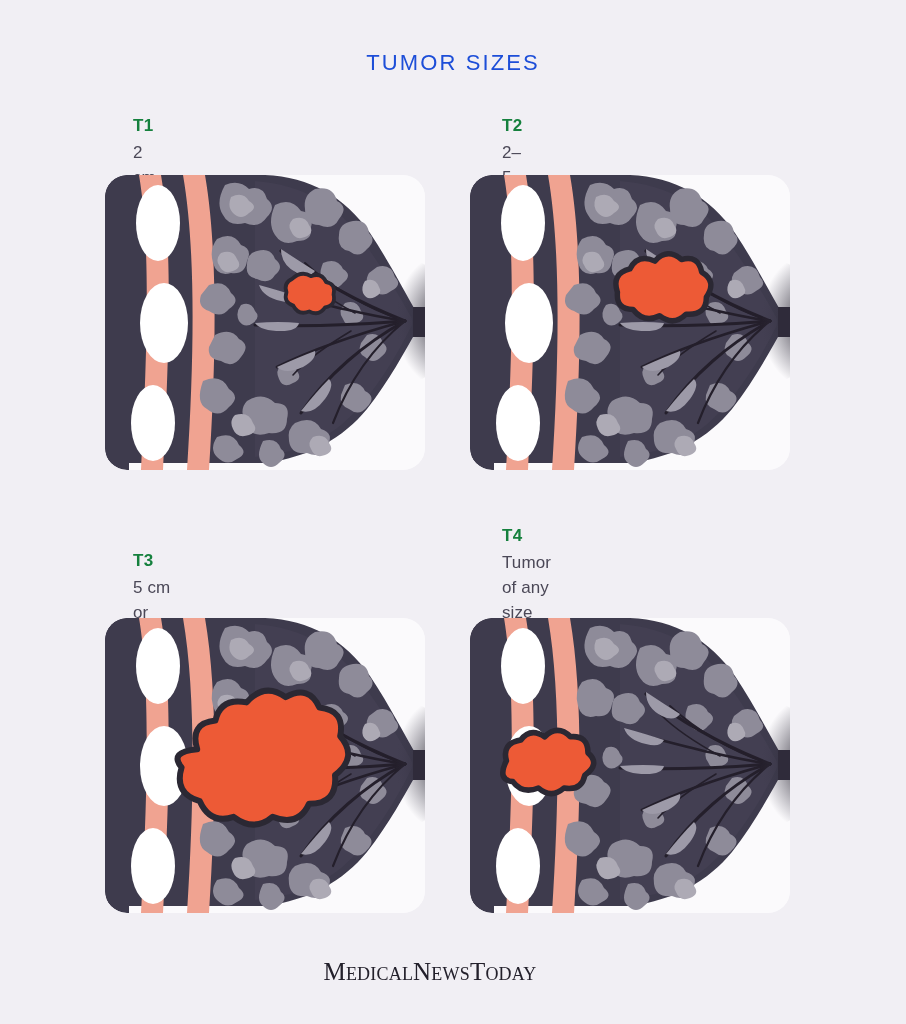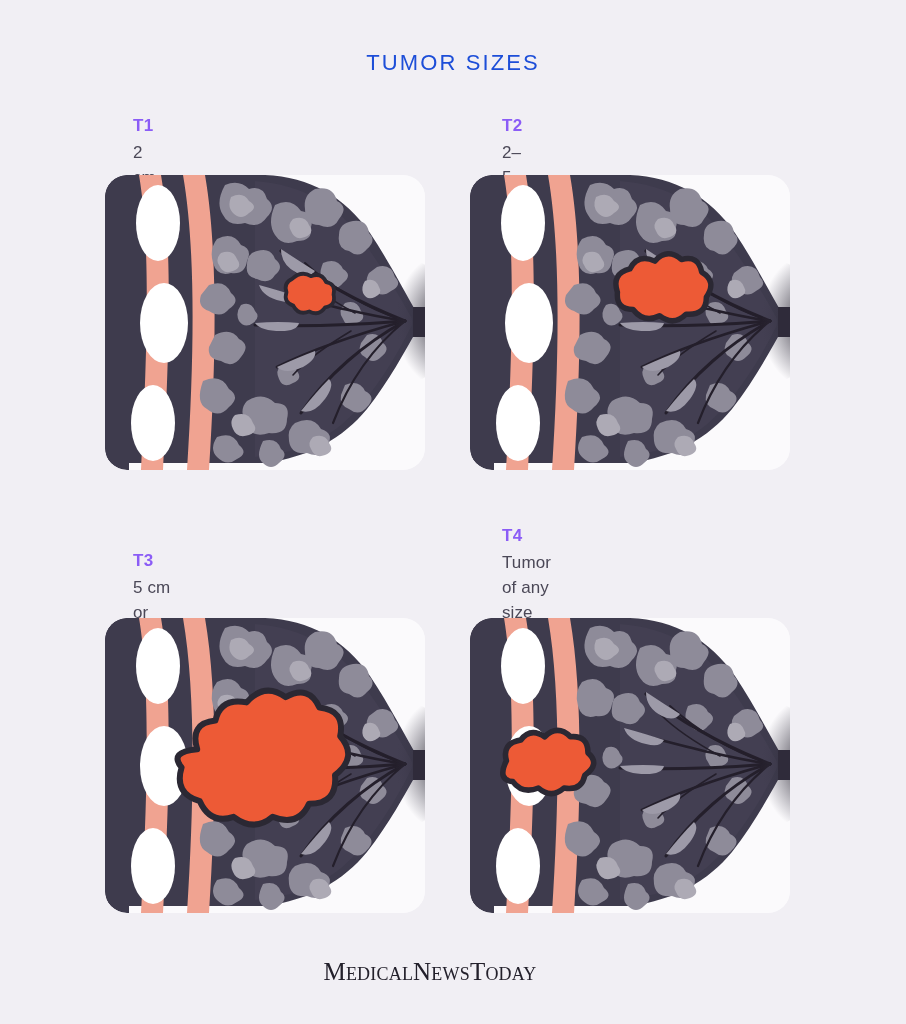--- a/index.html
+++ b/index.html
@@ -40,21 +40,21 @@
     position: absolute;
   }
   .panel-label {
     position: absolute;
     left: 0;
     top: 0;
   }
   .tag {
     font-size: 17px;
     font-weight: bold;
-    color: #8b5cf6;
+    color: #15803d;
     letter-spacing: 0.3px;
     line-height: 1.35;
   }
   .desc {
     font-size: 17px;
     color: #4b4857;
     line-height: 1.48;
     letter-spacing: 0.1px;
     margin-top: 2px;
     white-space: pre-line;

